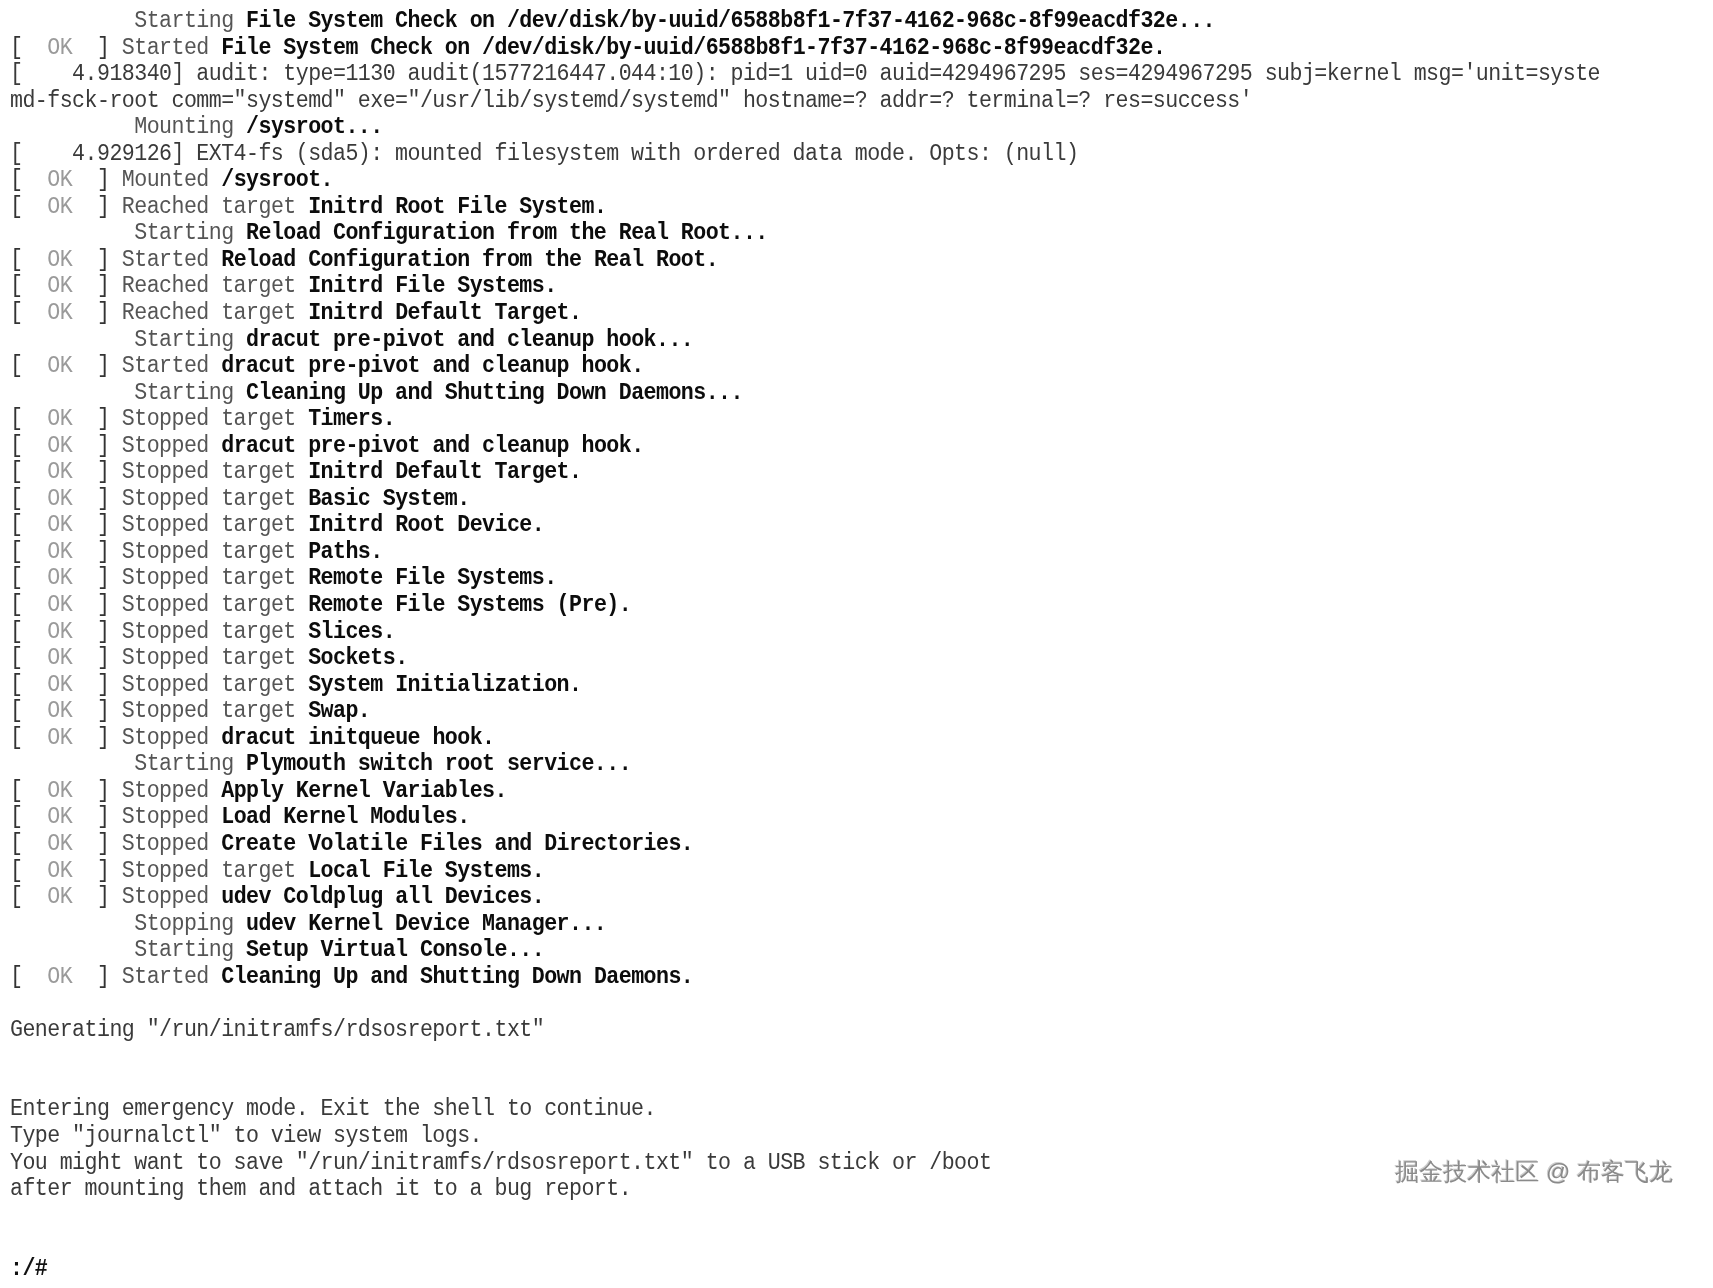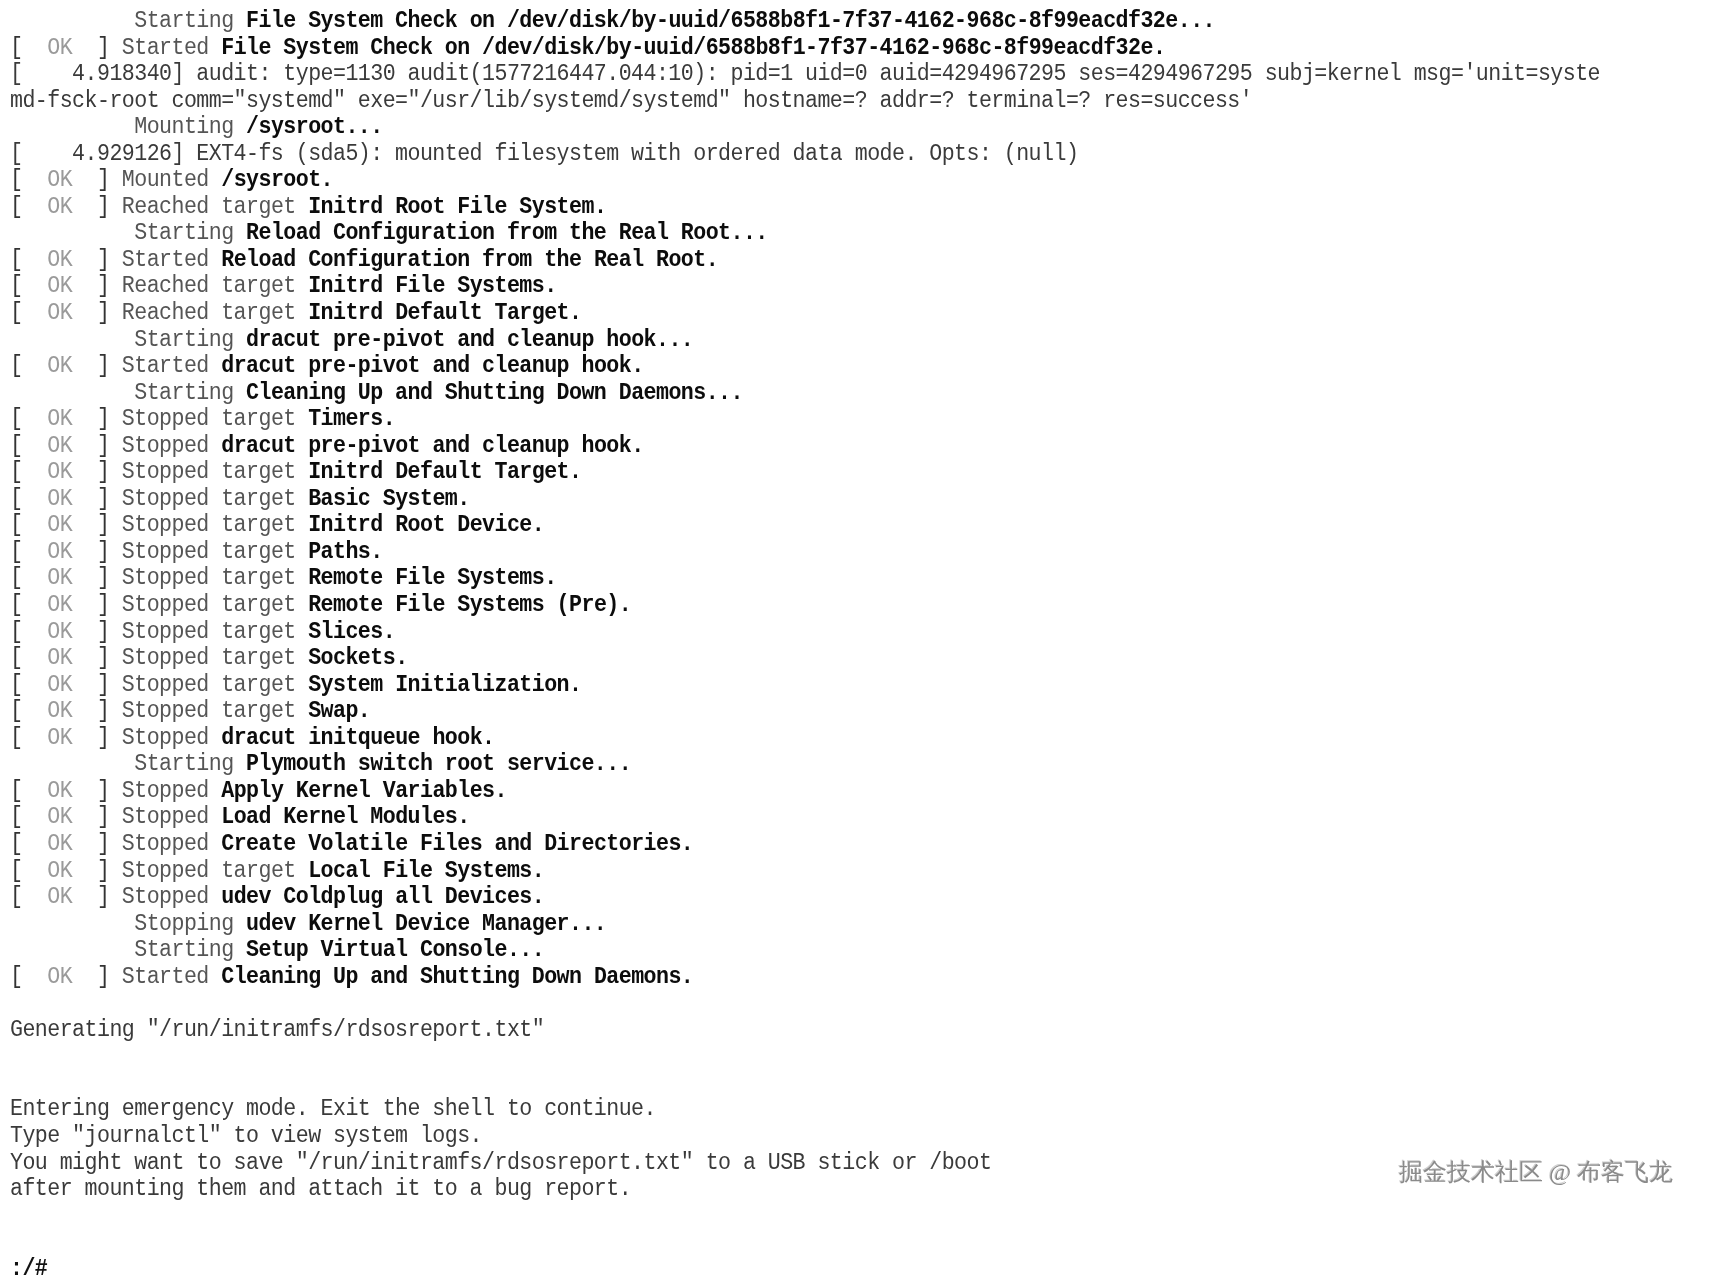--- a/index.html
+++ b/index.html
@@ -13,21 +13,21 @@
   }
   .line { height:26.55px; }
   .br { color:#333; }
   .ok { color:#9a9a9a; }
   .verb { color:#555; }
   .obj { color:#0c0c0c; font-weight:bold; }
   .plain { color:#3a3a3a; }
   .prompt { color:#111; font-weight:bold; }
   .watermark {
     position:absolute; right:40px; bottom:100px;
-    font-family:Liberation Serif, serif; font-size:24px; color:#8a8a8a;
+    font-family:Liberation Sans, sans-serif; font-size:24px; color:#8a8a8a;
     text-shadow:1px 1px 0 #fff, -1px -1px 0 #cfcfcf;
   }
 </style>
 </head>
 <body>
 
 <div class="console" id="console"><div class="line"><span>          </span><span class="verb">Starting</span> <span class="obj">File System Check on /dev/disk/by-uuid/6588b8f1-7f37-4162-968c-8f99eacdf32e...</span></div><div class="line"><span><span class="br">[  </span><span class="ok">OK</span><span class="br">  ] </span></span><span class="verb">Started</span> <span class="obj">File System Check on /dev/disk/by-uuid/6588b8f1-7f37-4162-968c-8f99eacdf32e.</span></div><div class="line"><span class="plain">[    4.918340] audit: type=1130 audit(1577216447.044:10): pid=1 uid=0 auid=4294967295 ses=4294967295 subj=kernel msg='unit=syste</span></div><div class="line"><span class="plain">md-fsck-root comm="systemd" exe="/usr/lib/systemd/systemd" hostname=? addr=? terminal=? res=success'</span></div><div class="line"><span>          </span><span class="verb">Mounting</span> <span class="obj">/sysroot...</span></div><div class="line"><span class="plain">[    4.929126] EXT4-fs (sda5): mounted filesystem with ordered data mode. Opts: (null)</span></div><div class="line"><span><span class="br">[  </span><span class="ok">OK</span><span class="br">  ] </span></span><span class="verb">Mounted</span> <span class="obj">/sysroot.</span></div><div class="line"><span><span class="br">[  </span><span class="ok">OK</span><span class="br">  ] </span></span><span class="verb">Reached target</span> <span class="obj">Initrd Root File System.</span></div><div class="line"><span>          </span><span class="verb">Starting</span> <span class="obj">Reload Configuration from the Real Root...</span></div><div class="line"><span><span class="br">[  </span><span class="ok">OK</span><span class="br">  ] </span></span><span class="verb">Started</span> <span class="obj">Reload Configuration from the Real Root.</span></div><div class="line"><span><span class="br">[  </span><span class="ok">OK</span><span class="br">  ] </span></span><span class="verb">Reached target</span> <span class="obj">Initrd File Systems.</span></div><div class="line"><span><span class="br">[  </span><span class="ok">OK</span><span class="br">  ] </span></span><span class="verb">Reached target</span> <span class="obj">Initrd Default Target.</span></div><div class="line"><span>          </span><span class="verb">Starting</span> <span class="obj">dracut pre-pivot and cleanup hook...</span></div><div class="line"><span><span class="br">[  </span><span class="ok">OK</span><span class="br">  ] </span></span><span class="verb">Started</span> <span class="obj">dracut pre-pivot and cleanup hook.</span></div><div class="line"><span>          </span><span class="verb">Starting</span> <span class="obj">Cleaning Up and Shutting Down Daemons...</span></div><div class="line"><span><span class="br">[  </span><span class="ok">OK</span><span class="br">  ] </span></span><span class="verb">Stopped target</span> <span class="obj">Timers.</span></div><div class="line"><span><span class="br">[  </span><span class="ok">OK</span><span class="br">  ] </span></span><span class="verb">Stopped</span> <span class="obj">dracut pre-pivot and cleanup hook.</span></div><div class="line"><span><span class="br">[  </span><span class="ok">OK</span><span class="br">  ] </span></span><span class="verb">Stopped target</span> <span class="obj">Initrd Default Target.</span></div><div class="line"><span><span class="br">[  </span><span class="ok">OK</span><span class="br">  ] </span></span><span class="verb">Stopped target</span> <span class="obj">Basic System.</span></div><div class="line"><span><span class="br">[  </span><span class="ok">OK</span><span class="br">  ] </span></span><span class="verb">Stopped target</span> <span class="obj">Initrd Root Device.</span></div><div class="line"><span><span class="br">[  </span><span class="ok">OK</span><span class="br">  ] </span></span><span class="verb">Stopped target</span> <span class="obj">Paths.</span></div><div class="line"><span><span class="br">[  </span><span class="ok">OK</span><span class="br">  ] </span></span><span class="verb">Stopped target</span> <span class="obj">Remote File Systems.</span></div><div class="line"><span><span class="br">[  </span><span class="ok">OK</span><span class="br">  ] </span></span><span class="verb">Stopped target</span> <span class="obj">Remote File Systems (Pre).</span></div><div class="line"><span><span class="br">[  </span><span class="ok">OK</span><span class="br">  ] </span></span><span class="verb">Stopped target</span> <span class="obj">Slices.</span></div><div class="line"><span><span class="br">[  </span><span class="ok">OK</span><span class="br">  ] </span></span><span class="verb">Stopped target</span> <span class="obj">Sockets.</span></div><div class="line"><span><span class="br">[  </span><span class="ok">OK</span><span class="br">  ] </span></span><span class="verb">Stopped target</span> <span class="obj">System Initialization.</span></div><div class="line"><span><span class="br">[  </span><span class="ok">OK</span><span class="br">  ] </span></span><span class="verb">Stopped target</span> <span class="obj">Swap.</span></div><div class="line"><span><span class="br">[  </span><span class="ok">OK</span><span class="br">  ] </span></span><span class="verb">Stopped</span> <span class="obj">dracut initqueue hook.</span></div><div class="line"><span>          </span><span class="verb">Starting</span> <span class="obj">Plymouth switch root service...</span></div><div class="line"><span><span class="br">[  </span><span class="ok">OK</span><span class="br">  ] </span></span><span class="verb">Stopped</span> <span class="obj">Apply Kernel Variables.</span></div><div class="line"><span><span class="br">[  </span><span class="ok">OK</span><span class="br">  ] </span></span><span class="verb">Stopped</span> <span class="obj">Load Kernel Modules.</span></div><div class="line"><span><span class="br">[  </span><span class="ok">OK</span><span class="br">  ] </span></span><span class="verb">Stopped</span> <span class="obj">Create Volatile Files and Directories.</span></div><div class="line"><span><span class="br">[  </span><span class="ok">OK</span><span class="br">  ] </span></span><span class="verb">Stopped target</span> <span class="obj">Local File Systems.</span></div><div class="line"><span><span class="br">[  </span><span class="ok">OK</span><span class="br">  ] </span></span><span class="verb">Stopped</span> <span class="obj">udev Coldplug all Devices.</span></div><div class="line"><span>          </span><span class="verb">Stopping</span> <span class="obj">udev Kernel Device Manager...</span></div><div class="line"><span>          </span><span class="verb">Starting</span> <span class="obj">Setup Virtual Console...</span></div><div class="line"><span><span class="br">[  </span><span class="ok">OK</span><span class="br">  ] </span></span><span class="verb">Started</span> <span class="obj">Cleaning Up and Shutting Down Daemons.</span></div><div class="line"><span class="plain"></span></div><div class="line"><span class="plain">Generating "/run/initramfs/rdsosreport.txt"</span></div><div class="line"><span class="plain"></span></div><div class="line"><span class="plain"></span></div><div class="line"><span class="plain">Entering emergency mode. Exit the shell to continue.</span></div><div class="line"><span class="plain">Type "journalctl" to view system logs.</span></div><div class="line"><span class="plain">You might want to save "/run/initramfs/rdsosreport.txt" to a USB stick or /boot</span></div><div class="line"><span class="plain">after mounting them and attach it to a bug report.</span></div><div class="line"><span class="plain"></span></div><div class="line"><span class="plain"></span></div><div class="line"><span class="prompt">:/#</span></div></div>
 
 <div class="watermark">掘金技术社区 @ 布客飞龙</div>
 

